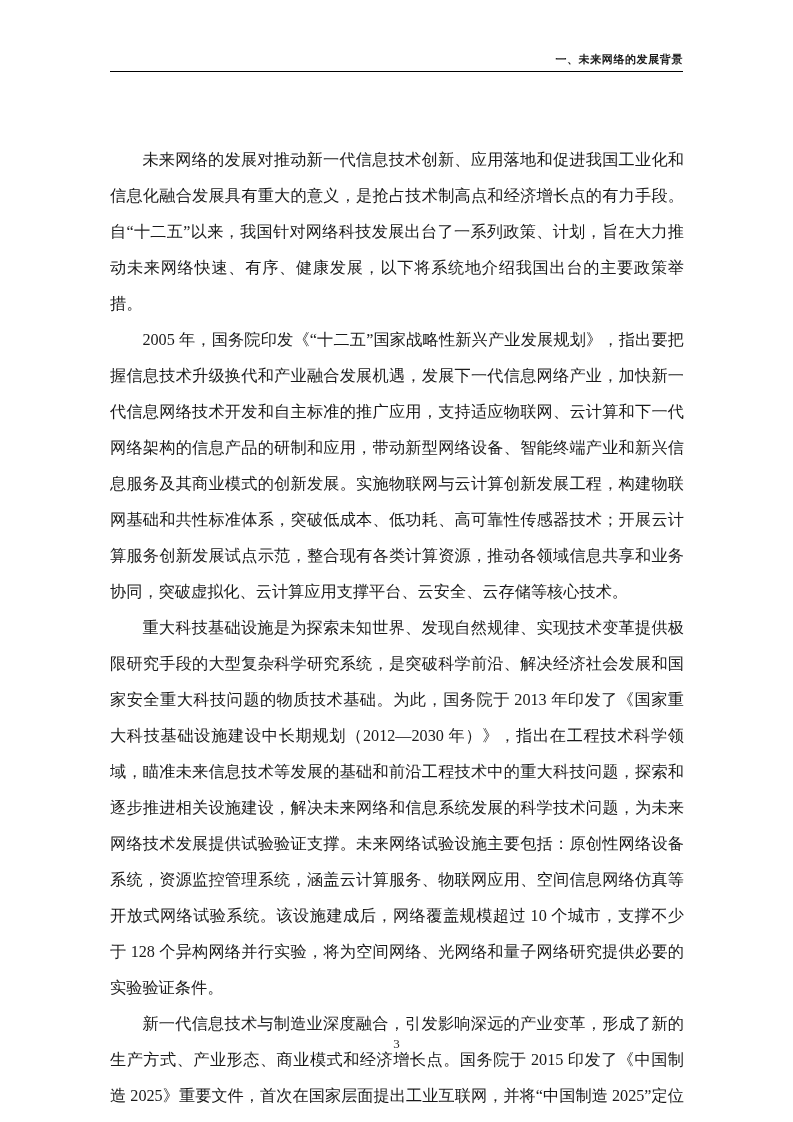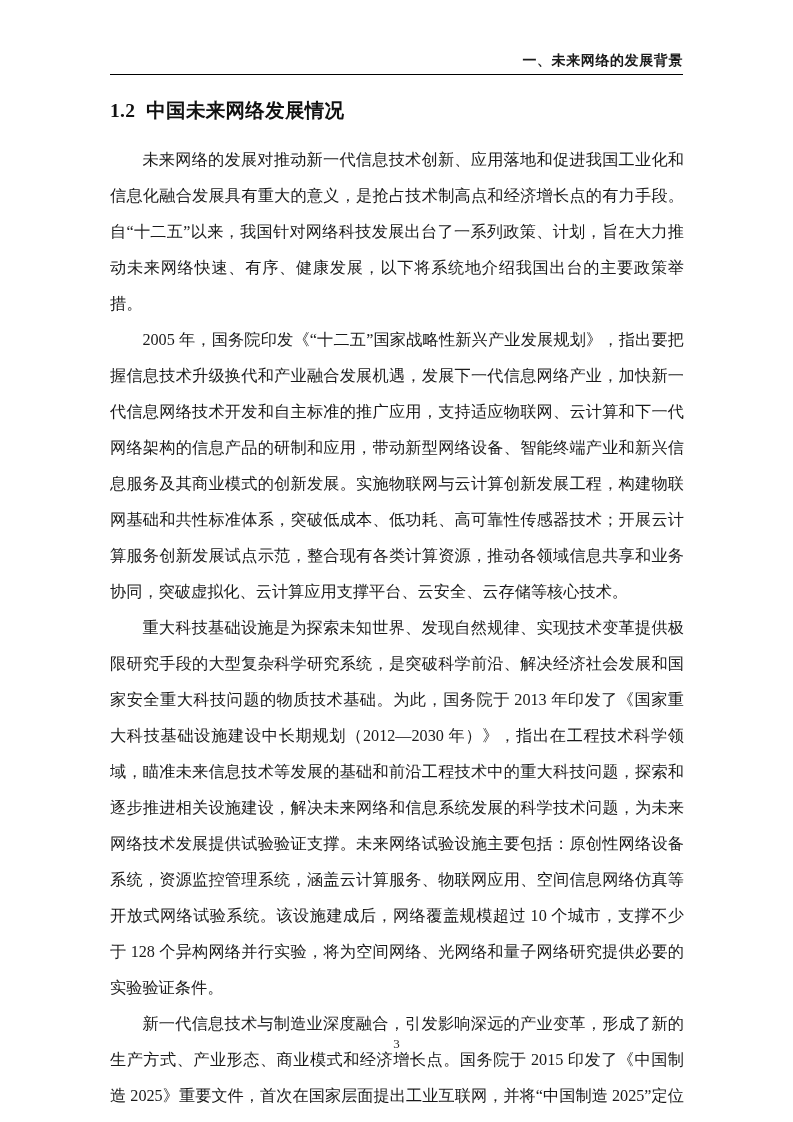--- a/index.html
+++ b/index.html
@@ -24,21 +24,21 @@
     position: absolute;
     left: 110px;
     top: 52px;
     width: 573px;
     box-sizing: border-box;
   }
   .header-text {
     display: block;
     text-align: right;
     font-family: Liberation Serif, serif;
-    font-size: 14px;
+    font-size: 11px;
     font-weight: bold;
     letter-spacing: 0.6px;
     color: #1b1b1b;
     padding-bottom: 4px;
   }
   .header-rule {
     width: 100%;
     height: 1.4px;
     background: #000000;
   }
@@ -94,23 +94,20 @@
 </head>
 <body>
 
 <div class="page">
 
   <div class="header">
     <span class="header-text">一、未来网络的发展背景</span>
     <div class="header-rule"></div>
   </div>
 
-  <div class="section-heading">
-    <span class="num">1.2</span><span class="gap"></span><span>中国未来网络发展情况</span>
-  </div>
 
   <div class="body-area">
     <p class="para">未来网络的发展对推动新一代信息技术创新、应用落地和促进我国工业化和信息化融合发展具有重大的意义，是抢占技术制高点和经济增长点的有力手段。自“十二五”以来，我国针对网络科技发展出台了一系列政策、计划，旨在大力推动未来网络快速、有序、健康发展，以下将系统地介绍我国出台的主要政策举措。</p>
     <p class="para">2005 年，国务院印发《“十二五”国家战略性新兴产业发展规划》，指出要把握信息技术升级换代和产业融合发展机遇，发展下一代信息网络产业，加快新一代信息网络技术开发和自主标准的推广应用，支持适应物联网、云计算和下一代网络架构的信息产品的研制和应用，带动新型网络设备、智能终端产业和新兴信息服务及其商业模式的创新发展。实施物联网与云计算创新发展工程，构建物联网基础和共性标准体系，突破低成本、低功耗、高可靠性传感器技术；开展云计算服务创新发展试点示范，整合现有各类计算资源，推动各领域信息共享和业务协同，突破虚拟化、云计算应用支撑平台、云安全、云存储等核心技术。</p>
     <p class="para">重大科技基础设施是为探索未知世界、发现自然规律、实现技术变革提供极限研究手段的大型复杂科学研究系统，是突破科学前沿、解决经济社会发展和国家安全重大科技问题的物质技术基础。为此，国务院于 2013 年印发了《国家重大科技基础设施建设中长期规划（2012—2030 年）》，指出在工程技术科学领域，瞄准未来信息技术等发展的基础和前沿工程技术中的重大科技问题，探索和逐步推进相关设施建设，解决未来网络和信息系统发展的科学技术问题，为未来网络技术发展提供试验验证支撑。未来网络试验设施主要包括：原创性网络设备系统，资源监控管理系统，涵盖云计算服务、物联网应用、空间信息网络仿真等开放式网络试验系统。该设施建成后，网络覆盖规模超过 10 个城市，支撑不少于 128 个异构网络并行实验，将为空间网络、光网络和量子网络研究提供必要的实验验证条件。</p>
     <p class="para">新一代信息技术与制造业深度融合，引发影响深远的产业变革，形成了新的生产方式、产业形态、商业模式和经济增长点。国务院于 2015 印发了《中国制造 2025》重要文件，首次在国家层面提出工业互联网，并将“中国制造 2025”定位于国家战略高度。该文件强调信息化与工业化深度融合，深化互联网在制造领域的应用，强化互联网基础设施建设，加强工业互联网基础设施建设规划与布局，建设低时延、高可靠、广覆盖的工业互联网，紧密围绕重点制造领域关键环节，开展新一代信息技术与制造装备融合的集成创新和工程应用。</p>
 
   </div>
 
   <div class="page-number">3</div>

